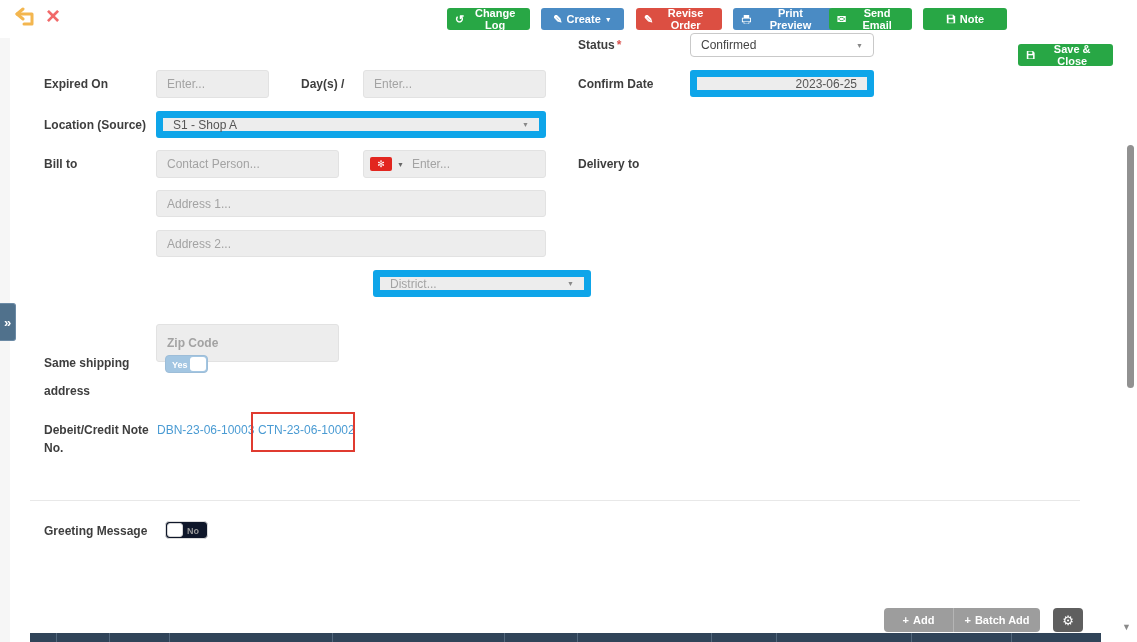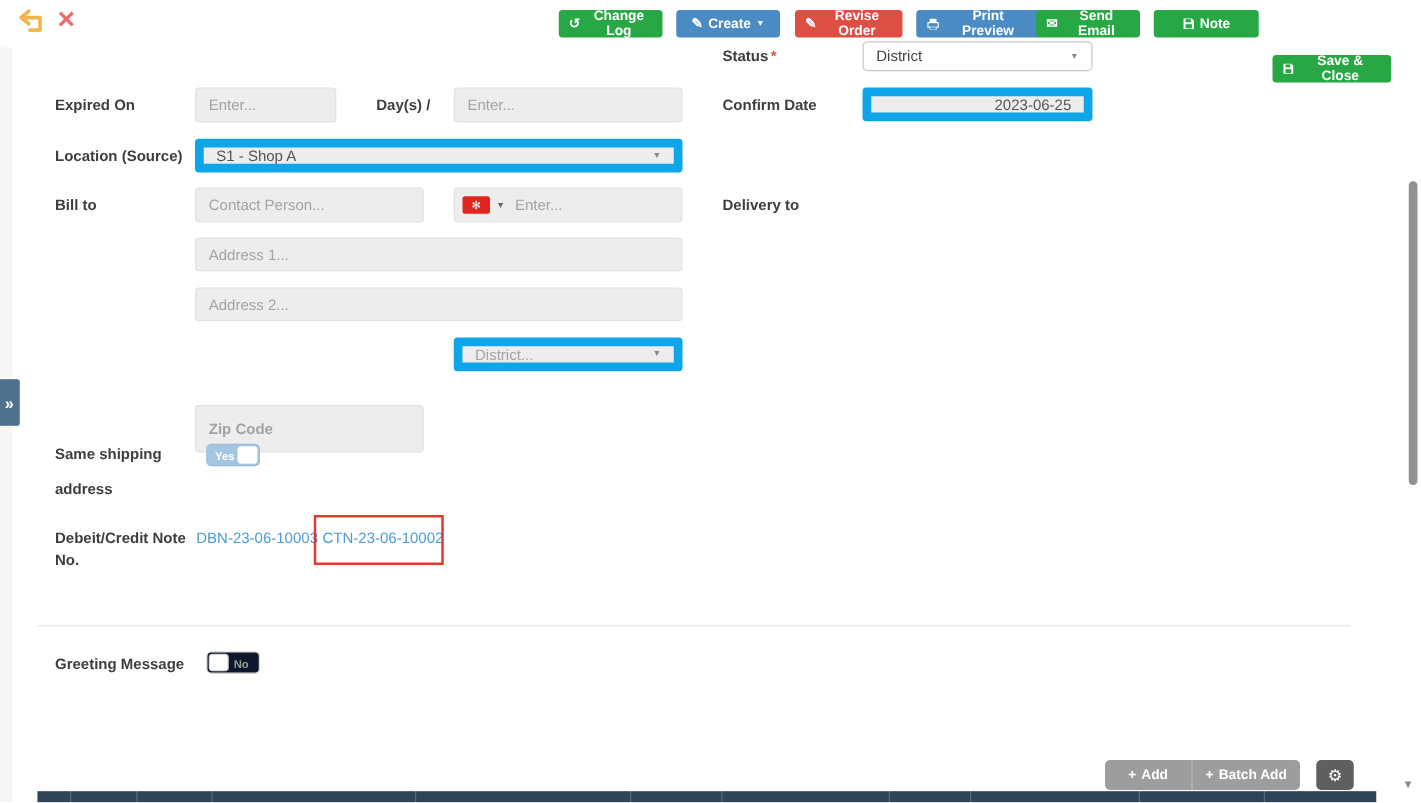--- a/index.html
+++ b/index.html
@@ -118,21 +118,21 @@
 
   <div class="gutter"></div>
   <div class="expander">
     <span>»</span>
   </div>
 
   <div class="lbl" style="left:578px;top:38px;">
     <span>Status</span><span class="req">*</span>
   </div>
   <div class="wselect" style="left:690px;top:33px;width:184px;height:24px;">
-    <span>District</span>
+    <span>Confirmed</span>
     <span class="sel-caret">▼</span>
   </div>
 
   <div class="lbl" style="left:44px;top:77px;">Expired On</div>
   <input class="ginput" style="left: 156px; top: 70px; width: 113px; height: 28px;" readonly="" placeholder="Enter...">
   <div class="lbl" style="left:301px;top:77px;">Day(s) /</div>
   <input class="ginput" style="left: 363px; top: 70px; width: 183px; height: 28px;" readonly="" placeholder="Enter...">
 
   <div class="lbl" style="left:578px;top:77px;">Confirm Date</div>
   <div class="gselect" style="left:690px;top:70px;width:184px;height:27px;">
@@ -152,21 +152,21 @@
         <span>✻</span>
       </div>
     <span class="flag-caret">▼</span>
     <input class="phone-input" readonly="" placeholder="Enter..." style="">
   </div>
   <div class="lbl" style="left:578px;top:157px;">Delivery to</div>
 
   <input class="ginput" style="left: 156px; top: 190px; width: 390px; height: 27px;" readonly="" placeholder="Address 1...">
   <input class="ginput" style="left: 156px; top: 230px; width: 390px; height: 27px;" readonly="" placeholder="Address 2...">
 
-  <div class="gselect" style="left:363px;top:270px;width:183px;height:27px;color:#a3a3a3;">
+  <div class="gselect" style="left:373px;top:270px;width:218px;height:27px;color:#a3a3a3;">
     <span>District...</span>
     <span class="sel-caret">▼</span>
   </div>
   <input class="ginput" style="left: 156px; top: 324px; width: 183px; height: 38px; font-weight: bold;" readonly="" placeholder="Zip Code">
 
   <div class="lbl" style="left:44px;top:356px;">Same shipping</div>
   <div class="lbl" style="left:44px;top:384px;">address</div>
   <div class="toggle toggle-on" style="left:165px;top:355px;">
     <span class="t-lab">Yes</span>
     <span class="knob"></span>

